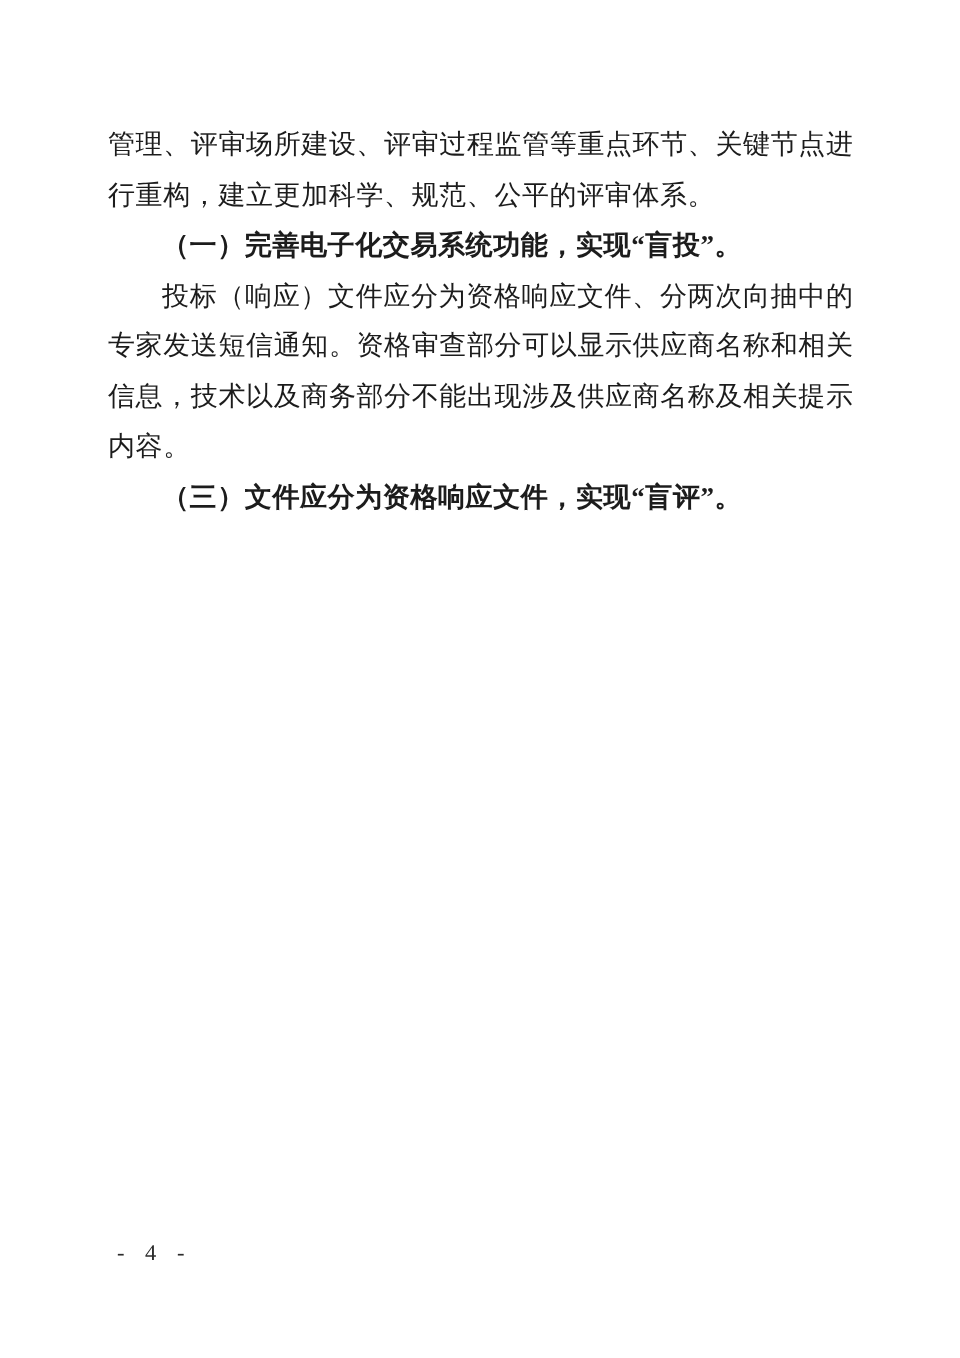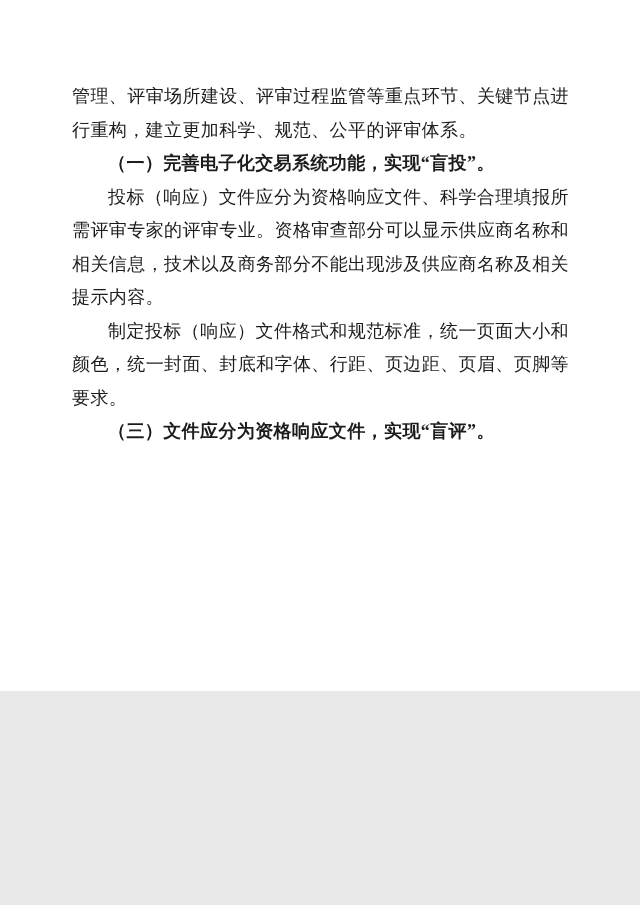--- a/index.html
+++ b/index.html
@@ -3,21 +3,21 @@
 <meta charset="utf-8">
 <style>
   html, body {
     margin: 0;
     padding: 0;
     background: #e8e8e8;
   }
   .page {
     position: relative;
     width: 640px;
-    height: 691px;
+    height: 905px;
     margin: 0;
     background: #ffffff;
     font-family: "Liberation Serif", "DejaVu Serif", serif;
     color: #1c1c1c;
     overflow: hidden;
   }
   .content {
     position: absolute;
     left: 72px;
     top: 80px;
@@ -50,19 +50,18 @@
     font-family: "Liberation Serif", "DejaVu Serif", serif;
   }
 </style>
 </head>
 <body>
 
 <div class="page">
   <div class="content">
     <p class="para">管理、评审场所建设、评审过程监管等重点环节、关键节点进行重构，建立更加科学、规范、公平的评审体系。</p>
     <p class="para heading">（一）完善电子化交易系统功能，实现“盲投”。</p>
-    <p class="para indent">投标（响应）文件应分为资格响应文件、科学合理填报所需评审专家的评审专业。资格审查部分可以显示供应商名称和相关信息，技术以及商务部分不能出现涉及供应商名称及相关提示内容。</p>
-    <p class="para indent">制定投标（响应）文件格式和规范标准，统一页面大小和颜色，统一封面、封底和字体、行距、页边距、页眉、页脚等要求。</p>
+    <p class="para indent">投标（响应）文件应分为资格响应文件、分两次向抽中的专家发送短信通知。资格审查部分可以显示供应商名称和相关信息，技术以及商务部分不能出现涉及供应商名称及相关提示内容。</p>
     <p class="para heading">（三）文件应分为资格响应文件，实现“盲评”。</p>
   </div>
 
   <div class="footer">- 4 -</div>
 </div>
 
 </body></html>

